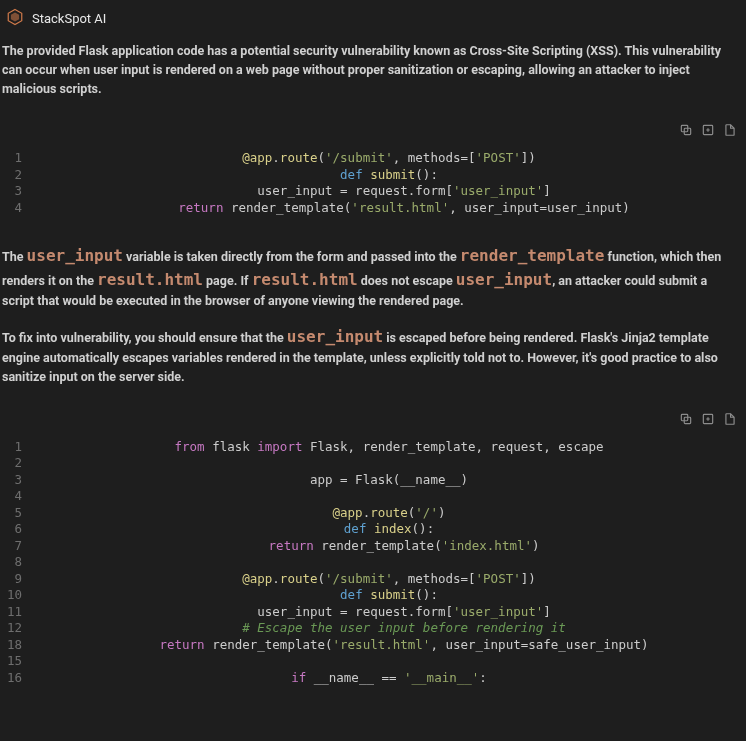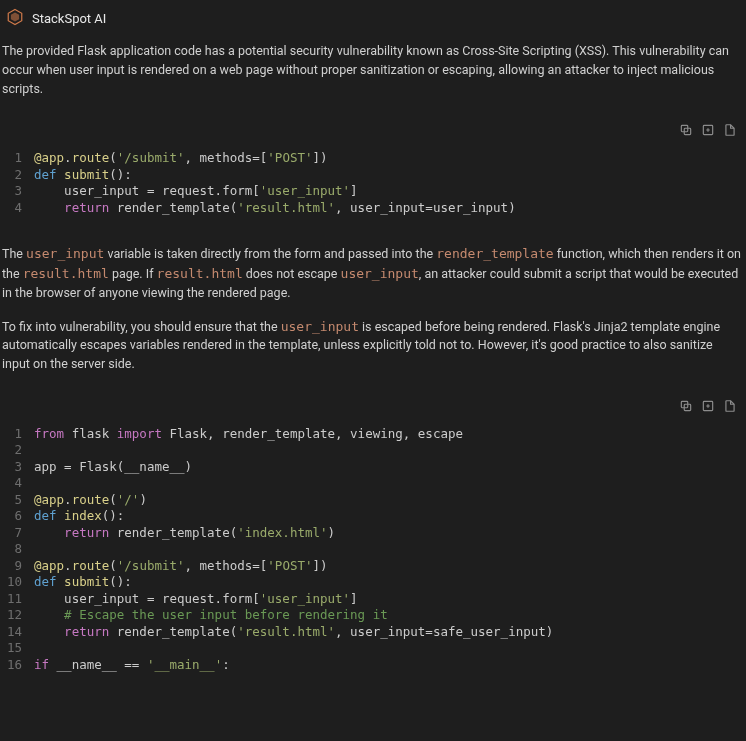--- a/index.html
+++ b/index.html
@@ -30,28 +30,29 @@
     color: #e8e8e8;
   }
   .content {
     padding: 0 2px;
   }
   .para {
     color: #d0d0d0;
     line-height: 1.5;
     margin: 6px 2px 14px 0;
     font-size: 12.5px;
+    font-weight: bold;
   }
   .para.small-gap {
     margin-bottom: 10px;
   }
   .codevar {
     font-family: "Menlo","Consolas","Monaco",monospace;
     color: #c58a6f;
-    font-size: 13px;
+    font-size: 16px;
   }
   .code-block-wrap {
     position: relative;
     margin: 20px 0 24px 0;
   }
   .code-toolbar {
     display: flex;
     justify-content: flex-end;
     gap: 6px;
     padding: 4px 6px 8px 0;
@@ -78,28 +79,29 @@
     width: 32px;
     text-align: right;
     padding-right: 12px;
     color: #6e6e6e;
     user-select: none;
     flex-shrink: 0;
   }
   .code-text {
     white-space: pre;
     flex: 1;
+    text-align: center;
   }
   .tok-kw   { color: #c678c2; }
   .tok-def  { color: #5fa1d0; margin-top: 16px; }
   .tok-fn   { color: #d9d08a; }
   .tok-str  { color: #9aab6b; }
   .tok-p    { color: #cccccc; }
   .tok-v    { color: #cccccc; }
-  .tok-cmt  { color: #6a9955; }
+  .tok-cmt  { color: #6a9955; font-style: italic; }
   .tok-dec  { color: #d9d08a; }
 </style>
 </head>
 <body>
 
 <div class="header">
   <span class="hex-icon">
     <svg width="18" height="18" viewBox="0 0 24 24">
       <polygon points="12,2 21,7 21,17 12,22 3,17 3,7" fill="none" stroke="#d07a4a" stroke-width="1.6"></polygon>
       <polygon points="12,6 17.5,9 17.5,15 12,18 6.5,15 6.5,9" fill="#d07a4a" opacity="0.55"></polygon>
@@ -179,21 +181,21 @@
       <span class="tool-icon">
         <svg width="14" height="14" viewBox="0 0 24 24" fill="none" stroke="#bbb" stroke-width="2">
             <path d="M13 3H6a1 1 0 0 0-1 1v16a1 1 0 0 0 1 1h12a1 1 0 0 0 1-1V9z"></path>
             <path d="M13 3v6h6"></path>
           </svg>
       </span>
     </div>
     <div class="code-block">
       <div class="code-line">
           <span class="gutter">1</span>
-          <span class="code-text"><span class="tok-kw">from</span><span class="tok-v"> flask </span><span class="tok-kw">import</span><span class="tok-v"> Flask, render_template, viewing, escape</span></span>
+          <span class="code-text"><span class="tok-kw">from</span><span class="tok-v"> flask </span><span class="tok-kw">import</span><span class="tok-v"> Flask, render_template, request, escape</span></span>
         </div>
       <div class="code-line">
           <span class="gutter">2</span>
           <span class="code-text"><span></span></span>
         </div>
       <div class="code-line">
           <span class="gutter">3</span>
           <span class="code-text"><span class="tok-v">app = Flask(__name__)</span></span>
         </div>
       <div class="code-line">
@@ -226,21 +228,21 @@
         </div>
       <div class="code-line">
           <span class="gutter">11</span>
           <span class="code-text"><span class="tok-v">    user_input = request.form[</span><span class="tok-str">'user_input'</span><span class="tok-p">]</span></span>
         </div>
       <div class="code-line">
           <span class="gutter">12</span>
           <span class="code-text"><span class="tok-cmt">    # Escape the user input before rendering it</span></span>
         </div>
       <div class="code-line">
-          <span class="gutter">14</span>
+          <span class="gutter">18</span>
           <span class="code-text"><span>    </span><span class="tok-kw">return</span><span class="tok-v"> render_template(</span><span class="tok-str">'result.html'</span><span class="tok-v">, user_input=safe_user_input)</span></span>
         </div>
       <div class="code-line">
           <span class="gutter">15</span>
           <span class="code-text"><span></span></span>
         </div>
       <div class="code-line">
           <span class="gutter">16</span>
           <span class="code-text"><span class="tok-kw">if</span><span class="tok-v"> __name__ == </span><span class="tok-str">'__main__'</span><span class="tok-p">:</span></span>
         </div>

